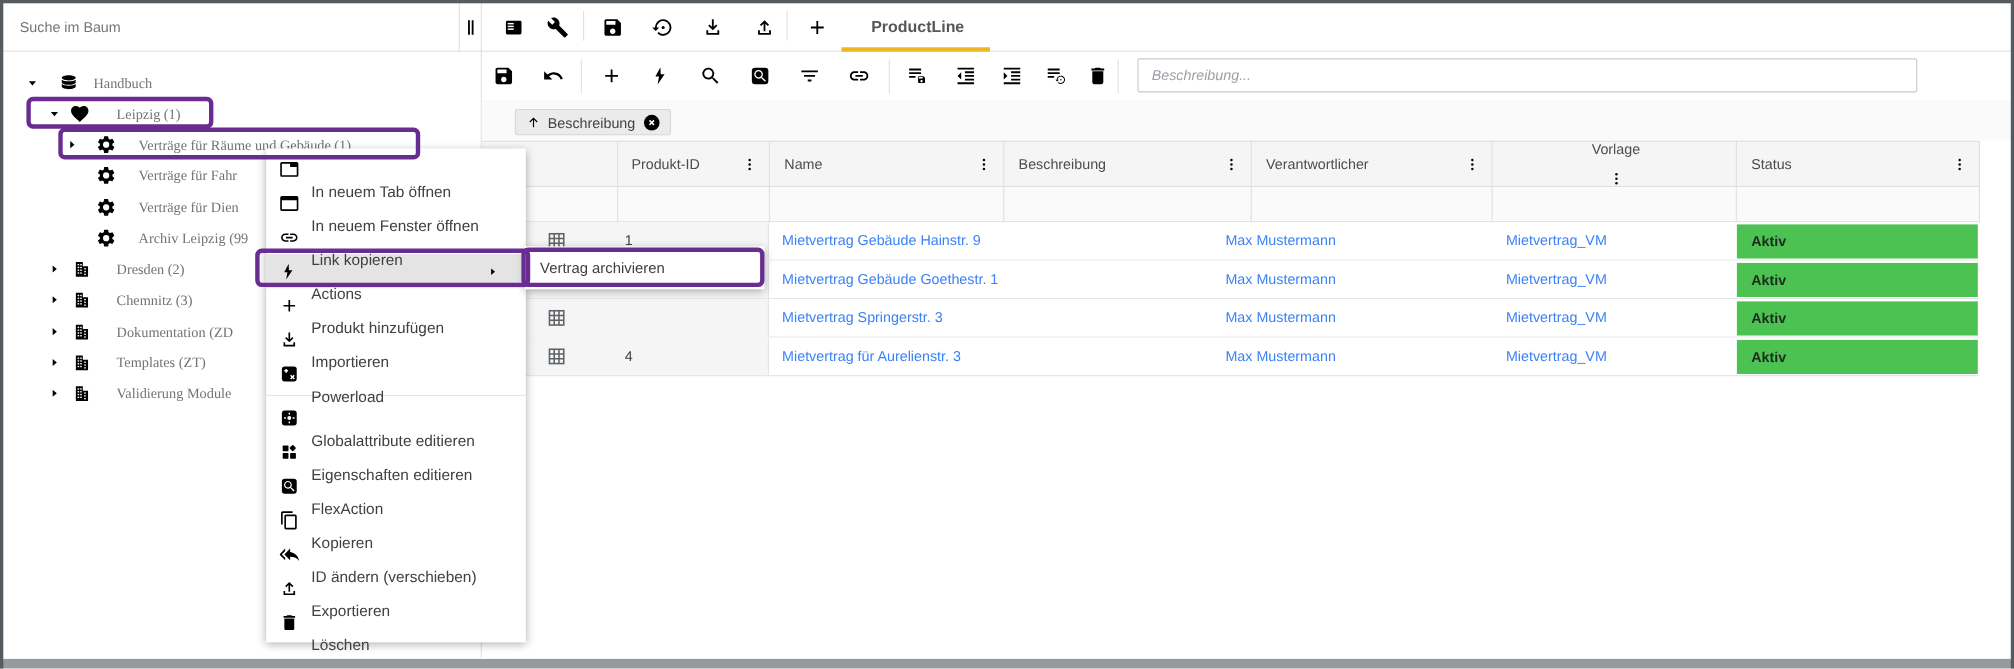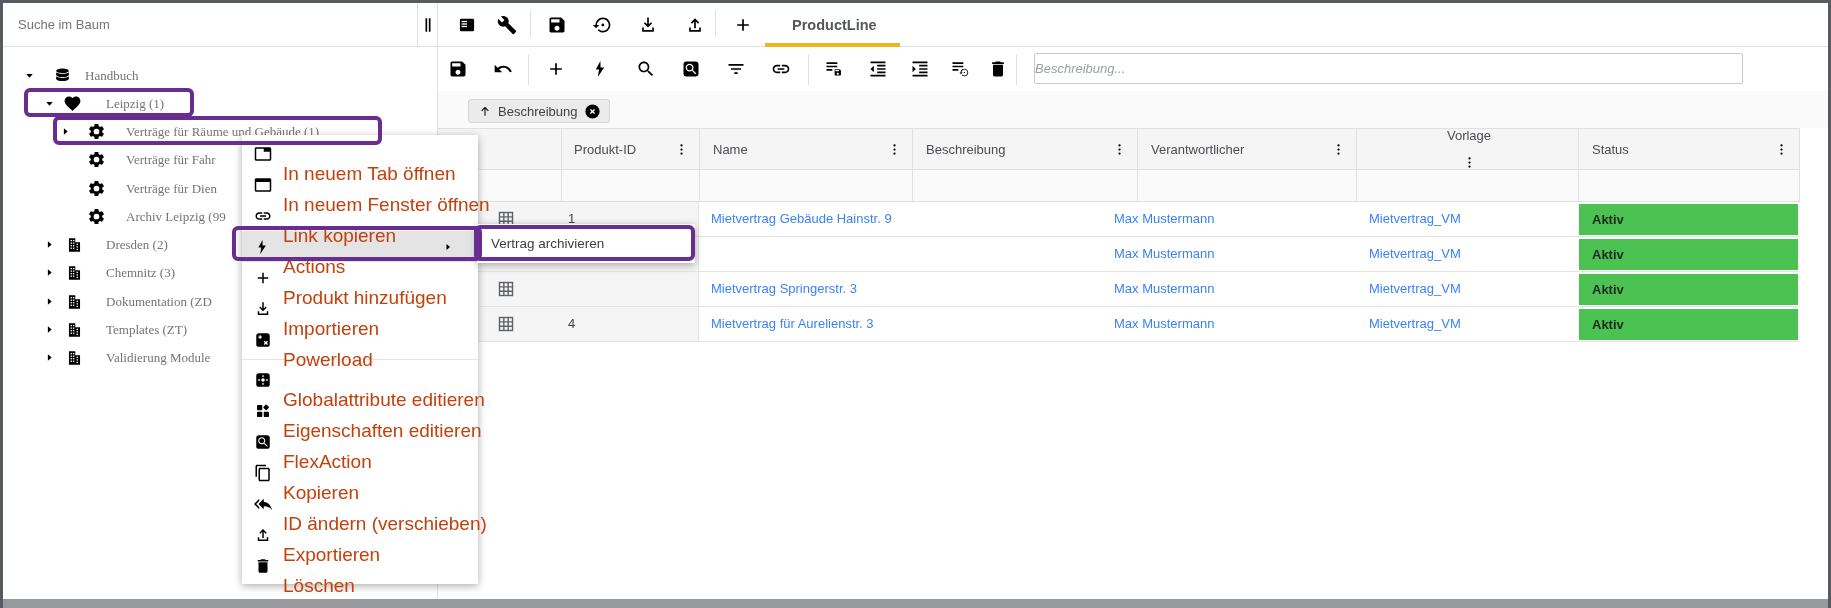--- a/index.html
+++ b/index.html
@@ -29,21 +29,21 @@
   .tb1{position:absolute;width:20px;height:20px;top:15px;color:#5f6368;cursor:pointer;}
   .tb1.light{color:#c3c5c8;}
   .tabtext{position:absolute;top:15px;line-height:20px;font-size:14.5px;font-weight:bold;color:#54575b;cursor:pointer;}
   .tabline{position:absolute;top:43px;height:4px;background:var(--accent,#eeb524);}
   .tsep1{position:absolute;top:10px;height:27px;width:1px;background:#e0e0e0;}
   
   .tb2{position:absolute;width:20px;height:20px;top:59px;color:#5d6165;cursor:pointer;}
   .tb2.light{color:#c3c5c8;}
   .tsep2{position:absolute;top:54px;height:31px;width:1px;background:#e0e0e0;}
   .filter-input{position:absolute;left:1034px;top:53px;width:709px;height:31px;border:1px solid #c9c9c9;
-    border-radius:2px;padding:0 0 0 0;font:italic 13px "Liberation Sans",sans-serif;color:#3c4043;outline:none;box-sizing:border-box;}
+    border-radius:2px;padding:0 0 0 12px;font:italic 13px "Liberation Sans",sans-serif;color:#3c4043;outline:none;box-sizing:border-box;}
   .filter-input::placeholder{color:#9aa0a6;font-style:italic;}
   
   .chiprow{position:absolute;left:438px;top:91px;width:1393px;height:37px;background:#fafafa;}
   .chip{position:absolute;left:468px;top:99px;height:24px;display:inline-flex;align-items:center;gap:6px;
     background:#ebebeb;border:1px solid #d6d6d6;border-radius:3px;padding:0 8px 0 9px;cursor:pointer;box-sizing:border-box;}
   .chip .lbl{font-size:13px;color:#424242;}
   .chip svg{width:14px;height:14px;color:#424242;}
   .chip svg.xc{width:17px;height:17px;}
   
   .thead{position:absolute;left:438px;top:128px;width:1361px;height:42px;background:#f5f5f5;
@@ -60,21 +60,21 @@
   .cell{position:absolute;top:0;line-height:34px;font-size:13px;color:#3b82f6;white-space:nowrap;}
   .c-name{left:273px;} .c-besch{left:489px;} .c-ver{left:676px;} .c-vor{left:931px;}
   .badge{position:absolute;left:1141px;top:2px;width:219px;height:31px;background:var(--status-active,#4cc253);
     line-height:31px;padding-left:13px;font-size:13px;font-weight:bold;color:#1b2a1c;box-sizing:border-box;}
   
   .cmenu{position:absolute;left:242px;top:135px;width:236px;background:#fff;z-index:30;
     box-shadow:0 2px 8px rgba(0,0,0,.32);padding:3px 0;box-sizing:border-box;}
   .mi{height:31px;display:flex;align-items:center;padding:0 10px 0 12px;cursor:pointer;}
   .mi.hov{background:#e4e4e4;}
   .mi svg{width:18px;height:18px;color:#737373;flex:none;}
-  .mi .mlab{margin-left:11px;font-size:19px;color:#c2410c;white-space:nowrap;margin-top:40px;}
+  .mi .mlab{margin-left:11px;font-size:14px;color:#404040;white-space:nowrap;margin-top:40px;}
   .mi .sub-arrow{margin-left:auto;margin-right:14px;width:12px;height:12px;color:#424242;}
   .msep{height:1px;background:#e4e4e4;margin:4px 0;}
   
   .smenu{position:absolute;left:477px;top:224px;width:218px;background:#fff;z-index:31;
     box-shadow:0 2px 8px rgba(0,0,0,.32);padding:3px 0;box-sizing:border-box;}
   .smi{height:33px;display:flex;align-items:center;padding:0 10px 0 14px;cursor:pointer;
     font-size:13.5px;color:#3c4043;white-space:nowrap;}
   
   .ann{position:absolute;border:4px solid var(--annotation,#692d91);border-radius:6px;
     z-index:40;pointer-events:none;box-sizing:border-box;}
@@ -490,20 +490,21 @@
     <span class="cell c-vor">Mietvertrag_VM</span>
     <span class="badge">Aktiv</span>
   </div>
   <div class="row" style="top:237px">
     <div class="idblock">
       <svg class="ic gi">
           <use href="#i-grid"></use>
         </svg>
       <span class="idv"></span>
     </div>
+    <span class="cell c-name">Mietvertrag Gebäude Goethestr. 1</span>
     <span class="cell c-besch"></span>
     <span class="cell c-ver">Max Mustermann</span>
     <span class="cell c-vor">Mietvertrag_VM</span>
     <span class="badge">Aktiv</span>
   </div>
   <div class="row" style="top:272px">
     <div class="idblock">
       <svg class="ic gi">
           <use href="#i-grid"></use>
         </svg>

